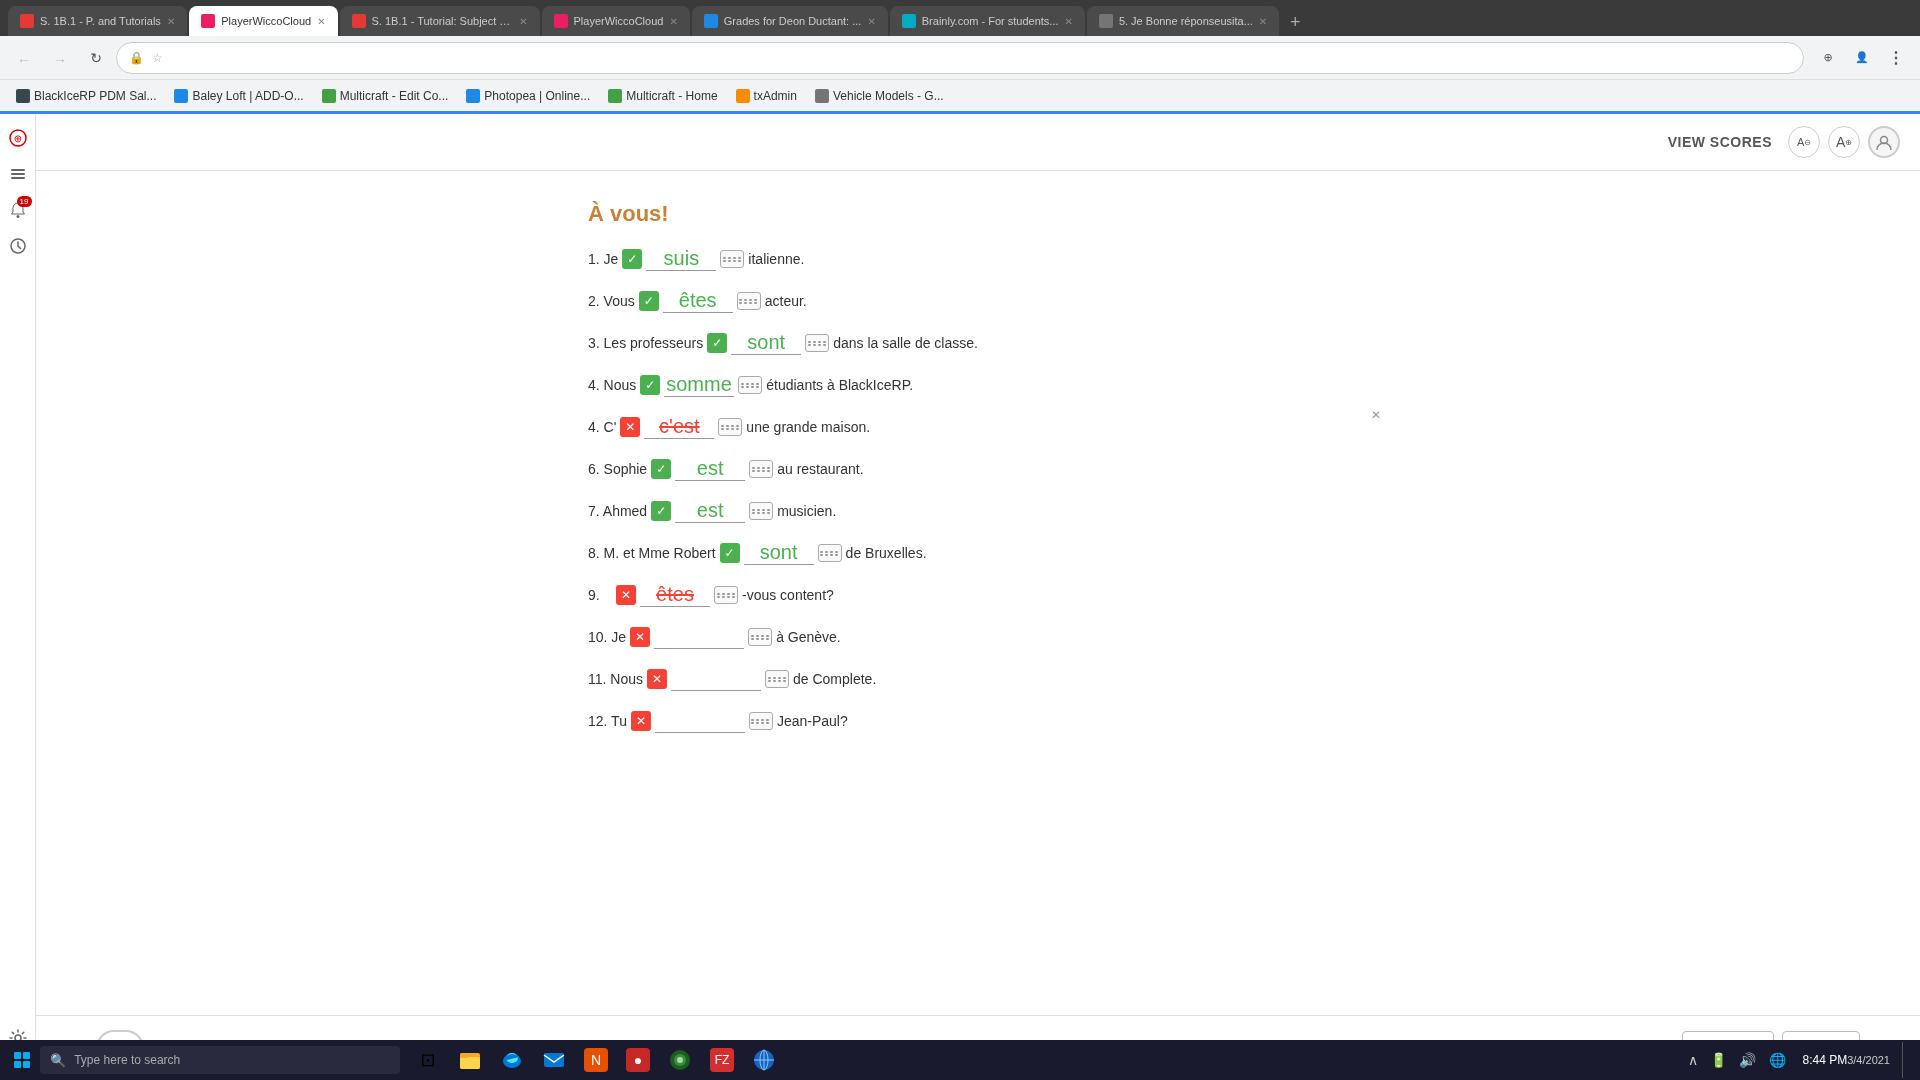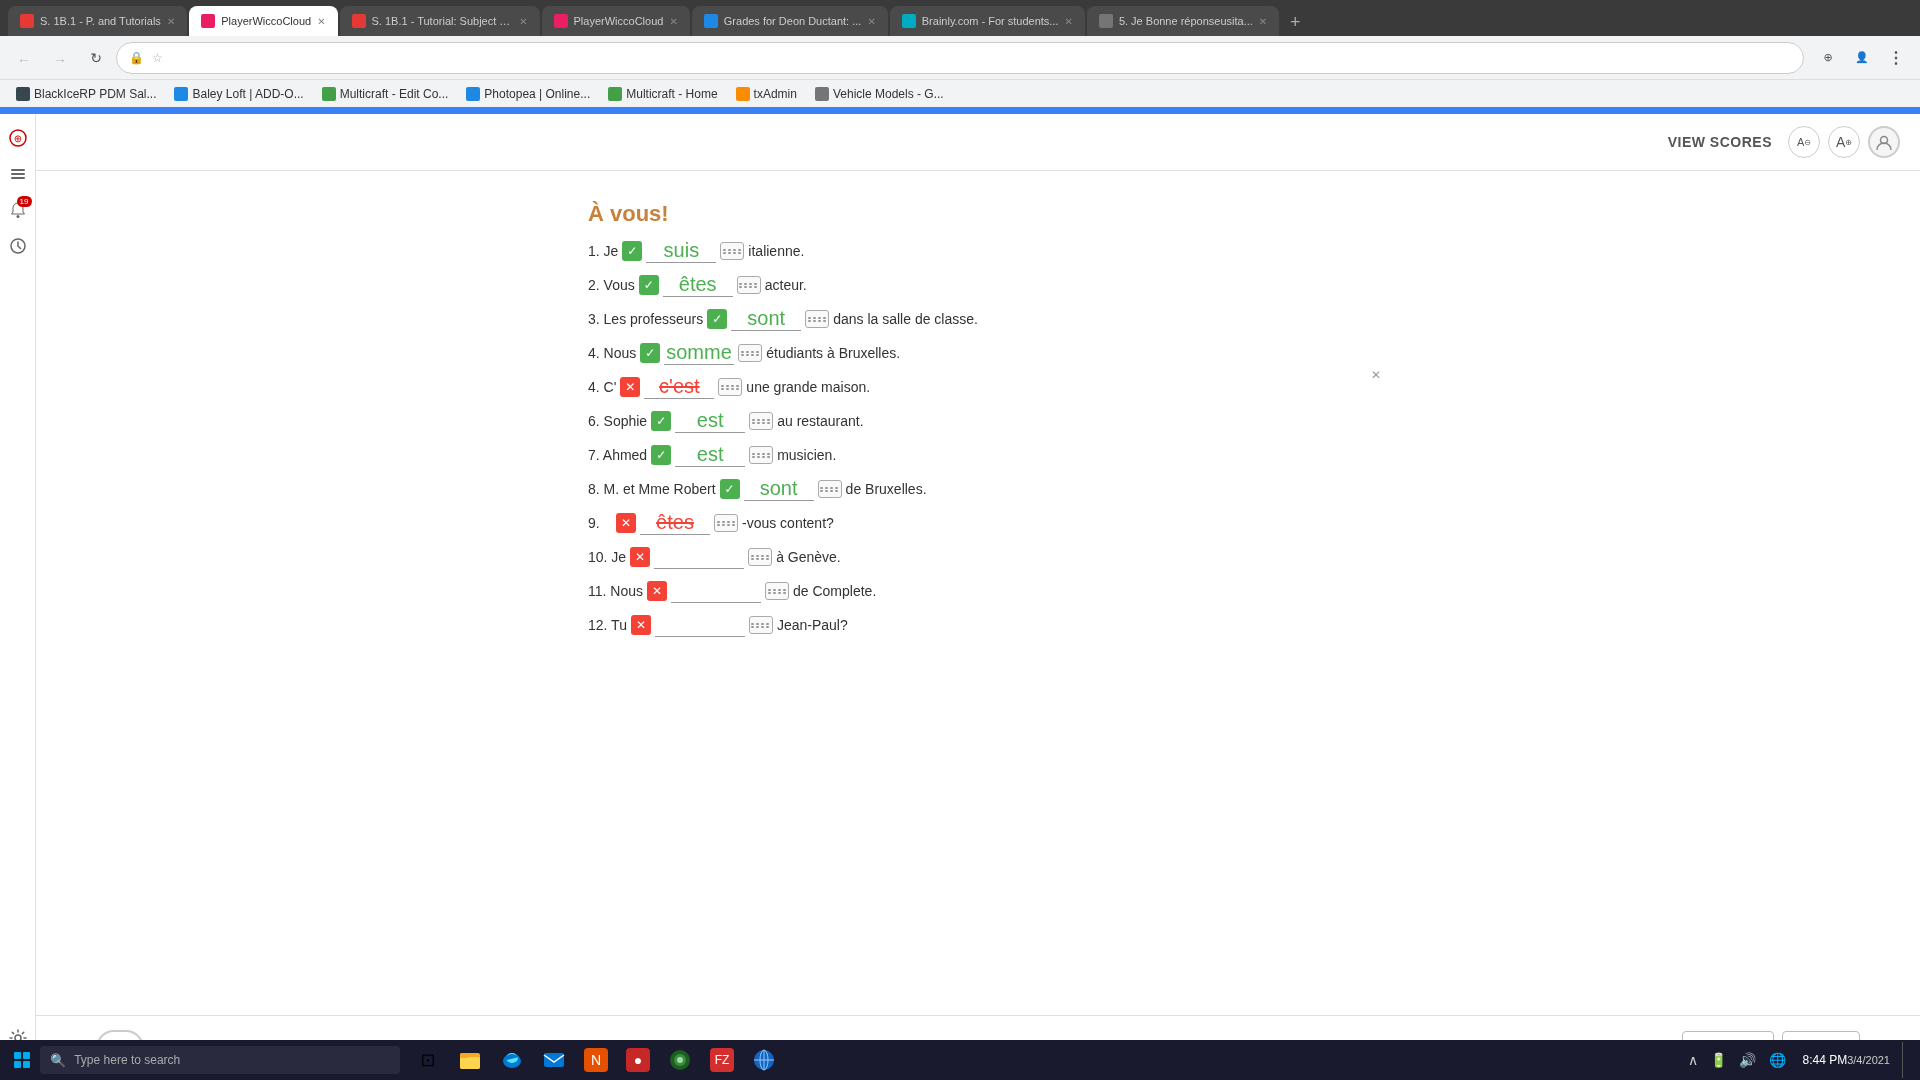--- a/index.html
+++ b/index.html
@@ -128,21 +128,21 @@
       margin-left: 4px;
     }
 
     .bookmarks-bar {
       background: #f1f3f4;
       height: 34px;
       display: flex;
       align-items: center;
       padding: 0 8px;
       gap: 2px;
-      border-bottom: 7px solid #3b82f6;
+      border-bottom: 3px solid #3b82f6;
     }
     .bookmark-item {
       height: 24px;
       padding: 0 8px;
       border-radius: 12px;
       display: flex;
       align-items: center;
       gap: 4px;
       font-size: 12px;
       color: #333;
@@ -294,20 +294,21 @@
       flex-direction: column;
       gap: 10px;
     }
 
     .sentence-item {
       display: flex;
       align-items: center;
       gap: 4px;
       font-size: 14px;
       color: #333;
+      margin-top: 8px;
     }
 
     .sentence-num {
       font-size: 14px;
       color: #333;
       min-width: 24px;
     }
 
     .check-icon {
       width: 20px;
@@ -818,21 +819,21 @@
                 <div class="key-dot"></div>
                   <div class="key-dot"></div>
                   <div class="key-dot"></div>
                   <div class="key-dot"></div>
                 <div class="key-dot"></div>
                   <div class="key-dot"></div>
                   <div class="key-dot"></div>
                   <div class="key-dot"></div>
               </div>
             </div>
-            <span>étudiants à Bruxelles.</span>
+            <span>étudiants à BlackIceRP.</span>
           </li>
 
           <li class="sentence-item" style="position:relative;">
             <span class="sentence-num">4. C'</span>
             <div class="x-icon">✕</div>
             <input class="fill-input incorrect" value="c'est" readonly="" style="">
             <div class="keyboard-icon">
               <div class="keyboard-icon-inner">
                 <div class="key-dot"></div>
                   <div class="key-dot"></div>

